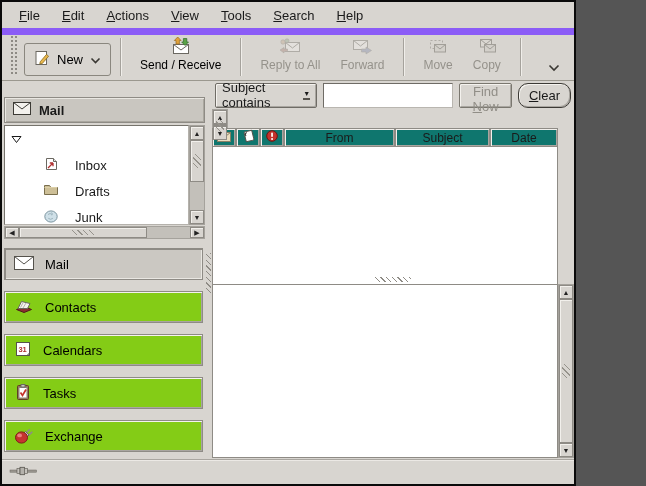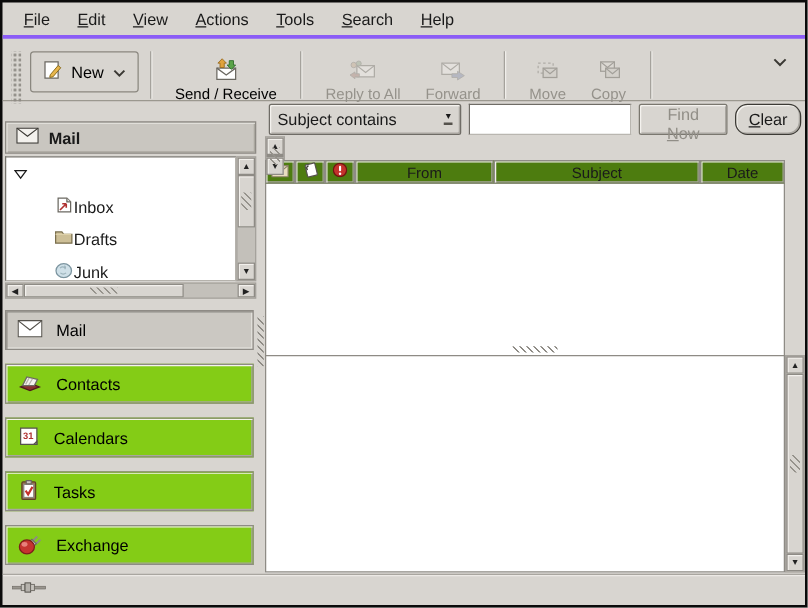--- a/index.html
+++ b/index.html
@@ -1,29 +1,29 @@
 <!DOCTYPE html>
 <html><head>
 <meta charset="utf-8">
 <style>
   * { box-sizing: border-box; margin: 0; padding: 0; }
   html,body { background:#555; }
   body { font-family:"Liberation Sans", sans-serif; }
   .window {
-    width:646px; height:486px; border:2px solid #0a0a0a; background:#d8d5d0;
+    width:576px; height:486px; border:2px solid #0a0a0a; background:#d8d5d0;
     display:flex; flex-direction:column; overflow:hidden; position:relative;
     color:#1a1a1a;
   }
   
   .menubar { height:26px; display:flex; align-items:stretch; padding-left:6px; flex:none; }
   .menu-item { display:flex; align-items:center; padding:0 11px; font-size:13px; cursor:default; }
   .mn { text-decoration:underline; }
   
-  .toolbar { height:53px; flex:none; display:flex; align-items:flex-start;
-    border-top:3px solid #8b5cf6; border-bottom:1px solid #9b988f; padding:10px 4px; }
+  .toolbar { height:53px; flex:none; display:flex; align-items:flex-end;
+    border-top:7px solid #8b5cf6; border-bottom:1px solid #9b988f; padding:4px 4px; }
   .drag-handle { width:8px; height:42px; margin:0 3px;
     background-image:radial-gradient(#8d8a84 1px, transparent 1.3px);
     background-size:4px 4px; background-position:1px 1px; }
   .tb-sep { width:1px; height:38px; background:#a5a29c; margin:0 9px;
     box-shadow:1px 0 0 #f0eeea; flex:none; }
   .new-btn { display:flex; align-items:center; gap:7px; padding:6px 9px;
     border:1px solid #8a877f; border-radius:3px; background:transparent; font-size:13px; margin-left:4px;}
   .tb-btn { display:flex; flex-direction:column; align-items:center; gap:3px;
     padding:3px 9px; font-size:12px; background:transparent; border:1px solid transparent; }
   .tb-btn .icn { height:20px; display:flex; align-items:flex-end; }
@@ -33,21 +33,21 @@
   
   .content { flex:1; display:flex; min-height:0; }
   
   .sidebar { width:203px; flex:none; display:flex; flex-direction:column; min-height:0;margin-top:15px; }
   .group-title { height:26px; margin:1px 0 0 2px; background:#c9c6c0;
     border:1px solid #8e8b85; box-shadow:inset 1px 1px 0 #e9e7e2, inset -1px -1px 0 #aaa79f;
     display:flex; align-items:center; gap:8px; padding:0 8px; font-size:13px; font-weight:bold; }
   .tree-wrap { margin:2px 0 0 2px; height:113px; flex:none; display:grid;
     grid-template-columns:1fr 16px; grid-template-rows:1fr 13px; }
   .tree { background:#fff; border:1px solid #76736c; border-right-color:#b5b2ac; border-bottom-color:#b5b2ac; overflow:hidden; }
-  .tree-row { display:flex; align-items:center; height:26px; font-size:13px; gap:0; }
+  .tree-row { display:flex; align-items:center; height:26px; font-size:13px; gap:16px; }
   .tree-root { font-weight:bold; padding-left:6px; gap:8px; }
   .tree-child { padding-left:38px; }
   
   .sb-v { display:flex; flex-direction:column; width:16px; background:#c3c0ba;
     border:1px solid #a5a29c; }
   .sb-h { display:flex; flex-direction:row; height:13px; background:#c3c0ba;
     border:1px solid #a5a29c; grid-column:1 / 3; margin-top:1px; }
   .sb-btn { flex:none; background:#d8d5d0; border:1px solid #8e8b85;
     box-shadow:inset 1px 1px 0 #f2f0ec; display:flex; align-items:center; justify-content:center;
     font-size:7px; color:#222; }
@@ -82,21 +82,21 @@
     border-bottom-color:#b9b6b0; border-right-color:#b9b6b0; background:#fff;
     font-size:13px; padding:0 4px; font-family:"Liberation Sans", sans-serif; }
   .btn { height:25px; padding:0 10px; background:#d8d5d0; border:1px solid #7a776f; border-radius:2px;
     box-shadow:inset 1px 1px 0 #f4f2ee, inset -1px -1px 0 #a9a6a0; font-size:13px;
     font-family:"Liberation Sans", sans-serif; color:#1a1a1a; }
   .btn.disabled { color:#918e87; }
   .btn.default { border-color:#3c3a35;border-radius:10px; }
   .list-area { height:166px; flex:none; display:grid; grid-template-columns:1fr 16px;
     grid-template-rows:19px 1fr; }
   .hdr-row { display:flex; }
-  .col-hdr { background:#4d7c0f; border:1px solid #8e8b85;
+  .col-hdr { background:#0f766e; border:1px solid #8e8b85;
     box-shadow:inset 1px 1px 0 #f2f0ec, inset -1px -1px 0 #a9a6a0;
     display:flex; align-items:center; justify-content:center; font-size:12px; height:19px; flex:none; }
   .col-icon { width:24px; }
   .col-from { width:111px; }
   .col-subject { flex:1; }
   .col-date { width:68px;text-align:right; }
   .list-body { background:#fff; border:1px solid #8e8b85; border-top:none; grid-column:1; }
   .list-sb { grid-row:1 / 3; }
   .hsplit { height:9px; flex:none; position:relative; }
   .hsplit .hatch-h { top:2px; bottom:2px; left:50%; width:36px; margin-left:-18px;
@@ -114,24 +114,24 @@
 <div class="window">
 
   <div class="menubar">
     <div class="menu-item">
         <span><span class="mn">F</span><span>ile</span></span>
       </div>
     <div class="menu-item">
         <span><span class="mn">E</span><span>dit</span></span>
       </div>
     <div class="menu-item">
+        <span><span class="mn">A</span><span>ctions</span></span>
+      </div>
+    <div class="menu-item">
         <span><span class="mn">V</span><span>iew</span></span>
-      </div>
-    <div class="menu-item">
-        <span><span class="mn">A</span><span>ctions</span></span>
       </div>
     <div class="menu-item">
         <span><span class="mn">T</span><span>ools</span></span>
       </div>
     <div class="menu-item">
         <span><span class="mn">S</span><span>earch</span></span>
       </div>
     <div class="menu-item">
         <span><span class="mn">H</span><span>elp</span></span>
       </div>

